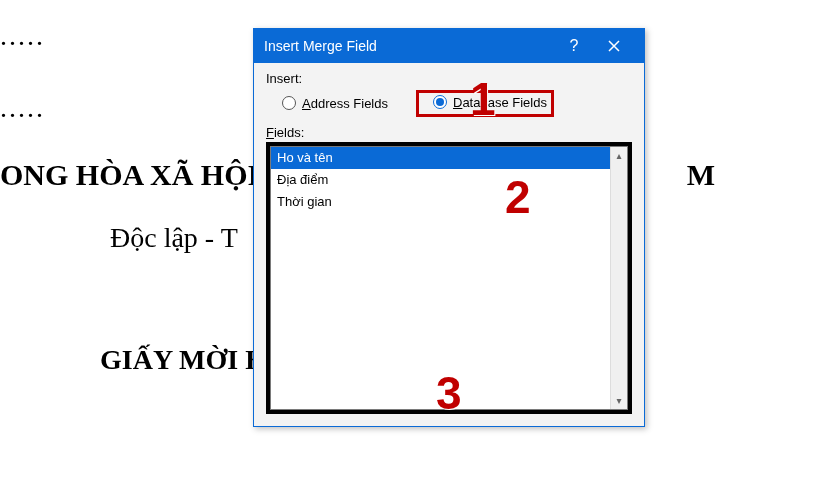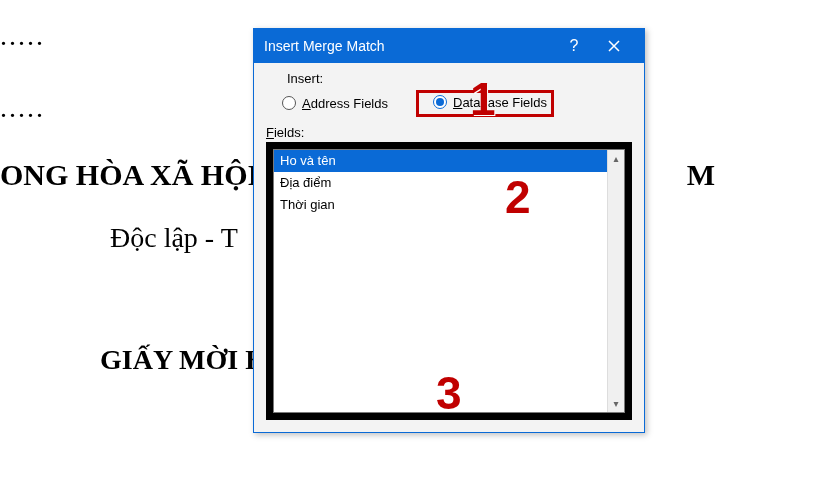--- a/index.html
+++ b/index.html
@@ -62,21 +62,21 @@
       justify-content: center;
       font-size: 16px;
       cursor: default;
     }
     .titlebar-btn.close svg { width: 12px; height: 12px; }
     .dialog-body {
       padding: 8px 12px 12px 12px;
       font-size: 13px;
       color: #000;
     }
-    .label-row { margin-bottom: 4px; margin-left: 21px; }
+    .label-row { margin-bottom: 4px; }
     .radio-row {
       display: flex;
       align-items: center;
       gap: 28px;
       margin: 4px 0 8px 16px;
     }
     .radio-opt {
       display: flex;
       align-items: flex-start;
       gap: 6px;
@@ -96,21 +96,21 @@
       border-radius: 50%;
     }
     .database-wrap {
       border: 3px solid #c00000;
       padding: 2px 4px 4px 14px;
       display: flex; align-items: center; gap: 6px;
     }
     .fields-label { margin-top: 6px; }
     .fields-label span { text-decoration: underline; }
     .listbox-wrap {
-      border: 7px solid #000000;
+      border: 4px solid #000000;
       margin-top: 2px;
       position: relative;
     }
     .listbox {
       border: 1px solid #7a7a7a;
       background: #fff;
       height: 264px;
       overflow: hidden;
       display: flex;
     }
@@ -179,21 +179,21 @@
   <div class="heading1">
     <span>ONG HÒA XÃ HỘI</span>
     <span style="margin-left:420px">M</span>
   </div>
   <div class="heading2">Độc lập - T</div>
   <div class="heading3">GIẤY MỜI H</div>
 </div>
 
 <div class="dialog">
   <div class="titlebar">
-    <div class="titlebar-title">Insert Merge Match</div>
+    <div class="titlebar-title">Insert Merge Field</div>
     <div class="titlebar-btn">?</div>
     <div class="titlebar-btn close">
       <svg viewBox="0 0 12 12">
           <path d="M1 1 L11 11 M11 1 L1 11" stroke="#fff" stroke-width="1.5"></path>
         </svg>
     </div>
   </div>
   <div class="dialog-body">
     <div class="label-row">Insert:</div>
     <div class="radio-row">

